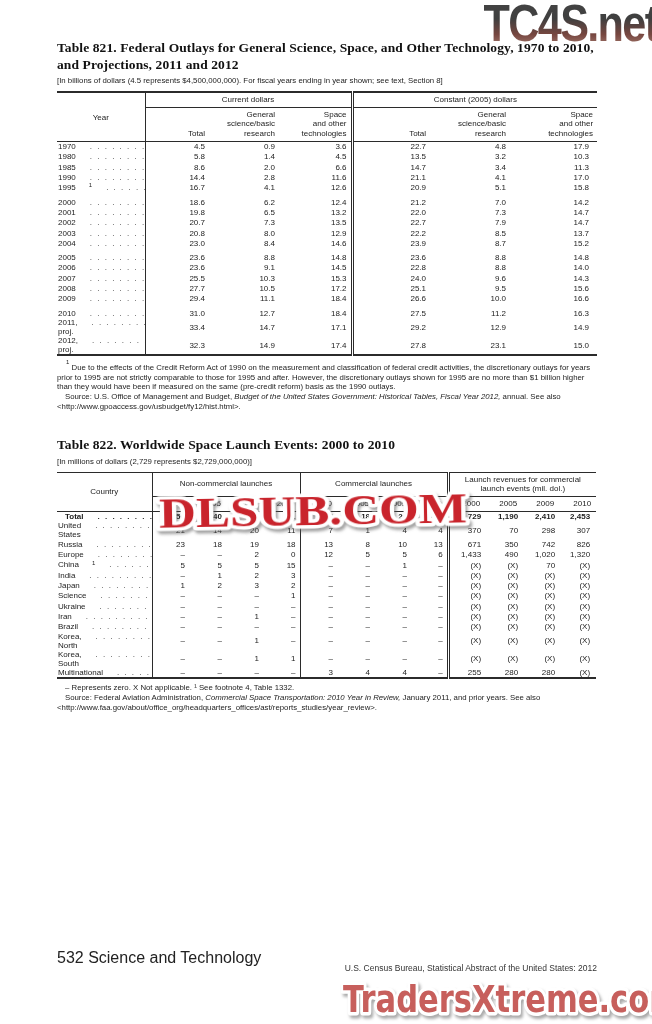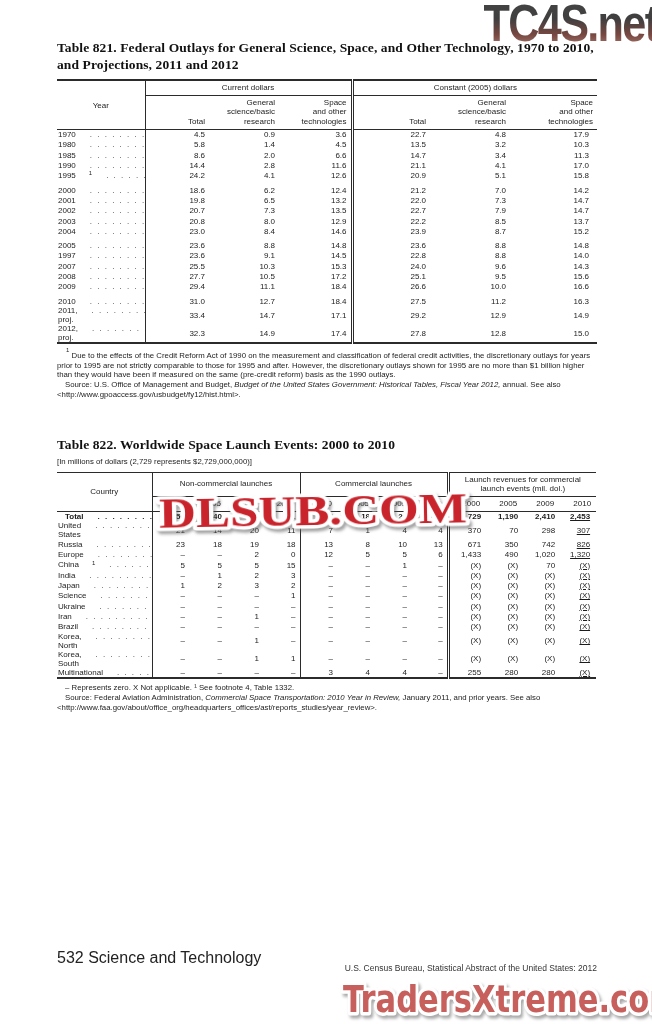--- a/index.html
+++ b/index.html
@@ -38,21 +38,21 @@
   }
   .yr{text-align:right;vertical-align:middle;padding:2px 5px 3px 0;}
   .dl{border-left:3px double #2b2b2b;}
   .sl{border-left:1px solid #2b2b2b;}
 
   tbody tr{height:10.3px;}
   tbody tr.gap{height:4px;}
   td{padding:0;}
   td.num{text-align:right;padding-right:4px;line-height:9px;}
   .t821 td.num:last-child{padding-right:8px;}
-  .t822 td.num:last-child{padding-right:6px;text-decoration:underline;}
+  .t822 td.num:last-child{padding-right:6px;}
   td.lbl{border-right:1px solid #2b2b2b;overflow:hidden;}
   .labwrap{display:flex;align-items:baseline;overflow:hidden;padding-left:1px;line-height:9px;gap:12px;}
   .labwrap.indent{padding-left:8px;}
   .leader{flex:1 1 auto;overflow:hidden;margin-left:2px;height:9px;}
   .leader::before{
     content:". . . . . . . . . . . . . . . . . . . . . . . . . . . . . .";
     white-space:nowrap;letter-spacing:1.5px;color:#2b2b2b;
   }
   tr.bold{font-weight:bold;}
   sup{font-size:6px;position:relative;top:-2.5px;margin-left:1px;}
@@ -82,20 +82,21 @@
   #wm-bot{
     position:absolute;left:341px;top:973px;z-index:30;
     filter:drop-shadow(2px 3px 1.5px rgba(85,85,85,.5));
   }
 </style>
 </head>
 <body>
 
 <div class="section" id="sec821">
   <div class="tbl-title">Table 821. Federal Outlays for General Science, Space, and Other Technology, 1970 to 2010, and Projections, 2011 and 2012</div>
+  <div class="tbl-note">[In billions of dollars (4.5 represents $4,500,000,000). For fiscal years ending in year shown; see text, Section 8]</div>
 
   <table class="t821">
     <colgroup>
       <col style="width:88px">
         <col style="width:64px">
         <col style="width:70px">
         <col style="width:73px">
       <col style="width:78px">
         <col style="width:80px">
         <col style="width:87px">
@@ -181,21 +182,21 @@
           <td class="num">17.0</td>
         </tr>
         <tr>
           <td class="lbl">
             <div class="labwrap">
               <span>1995</span>
               <sup>1</sup>
               <span class="leader"></span>
             </div>
           </td>
-          <td class="num">24.2</td>
+          <td class="num">16.7</td>
           <td class="num">4.1</td>
           <td class="num">12.6</td>
           <td class="num dl">20.9</td>
           <td class="num">5.1</td>
           <td class="num">15.8</td>
         </tr>
         <tr class="gap">
           <td class="lbl"></td>
           <td class=""></td>
           <td class=""></td>
@@ -293,21 +294,21 @@
           <td class="num">23.6</td>
           <td class="num">8.8</td>
           <td class="num">14.8</td>
           <td class="num dl">23.6</td>
           <td class="num">8.8</td>
           <td class="num">14.8</td>
         </tr>
         <tr>
           <td class="lbl">
             <div class="labwrap">
-              <span>1997</span>
+              <span>2006</span>
               <span class="leader"></span>
             </div>
           </td>
           <td class="num">23.6</td>
           <td class="num">9.1</td>
           <td class="num">14.5</td>
           <td class="num dl">22.8</td>
           <td class="num">8.8</td>
           <td class="num">14.0</td>
         </tr>
@@ -394,21 +395,21 @@
           <td class="lbl">
             <div class="labwrap">
               <span>2012, proj.</span>
               <span class="leader"></span>
             </div>
           </td>
           <td class="num">32.3</td>
           <td class="num">14.9</td>
           <td class="num">17.4</td>
           <td class="num dl">27.8</td>
-          <td class="num">12.8</td>
+          <td class="num">23.1</td>
           <td class="num">15.0</td>
         </tr>
       </tbody>
   </table>
 
   <div class="footnotes">
     <p><sup>1</sup> <span>Due to the effects of the Credit Reform Act of 1990 on the measurement and classification of federal credit activities, the discretionary outlays for years prior to 1995 are not strictly comparable to those for 1995 and after. However, the discretionary outlays shown for 1995 are no more than $1 billion higher than they would have been if measured on the same (pre-credit reform) basis as the 1990 outlays.</span></p>
     <p><span>Source: U.S. Office of Management and Budget, </span><span class="ital">Budget of the United States Government: Historical Tables, Fiscal Year 2012,</span><span> annual. See also &lt;http://www.gpoaccess.gov/usbudget/fy12/hist.html&gt;.</span></p>
   </div>
 </div>

